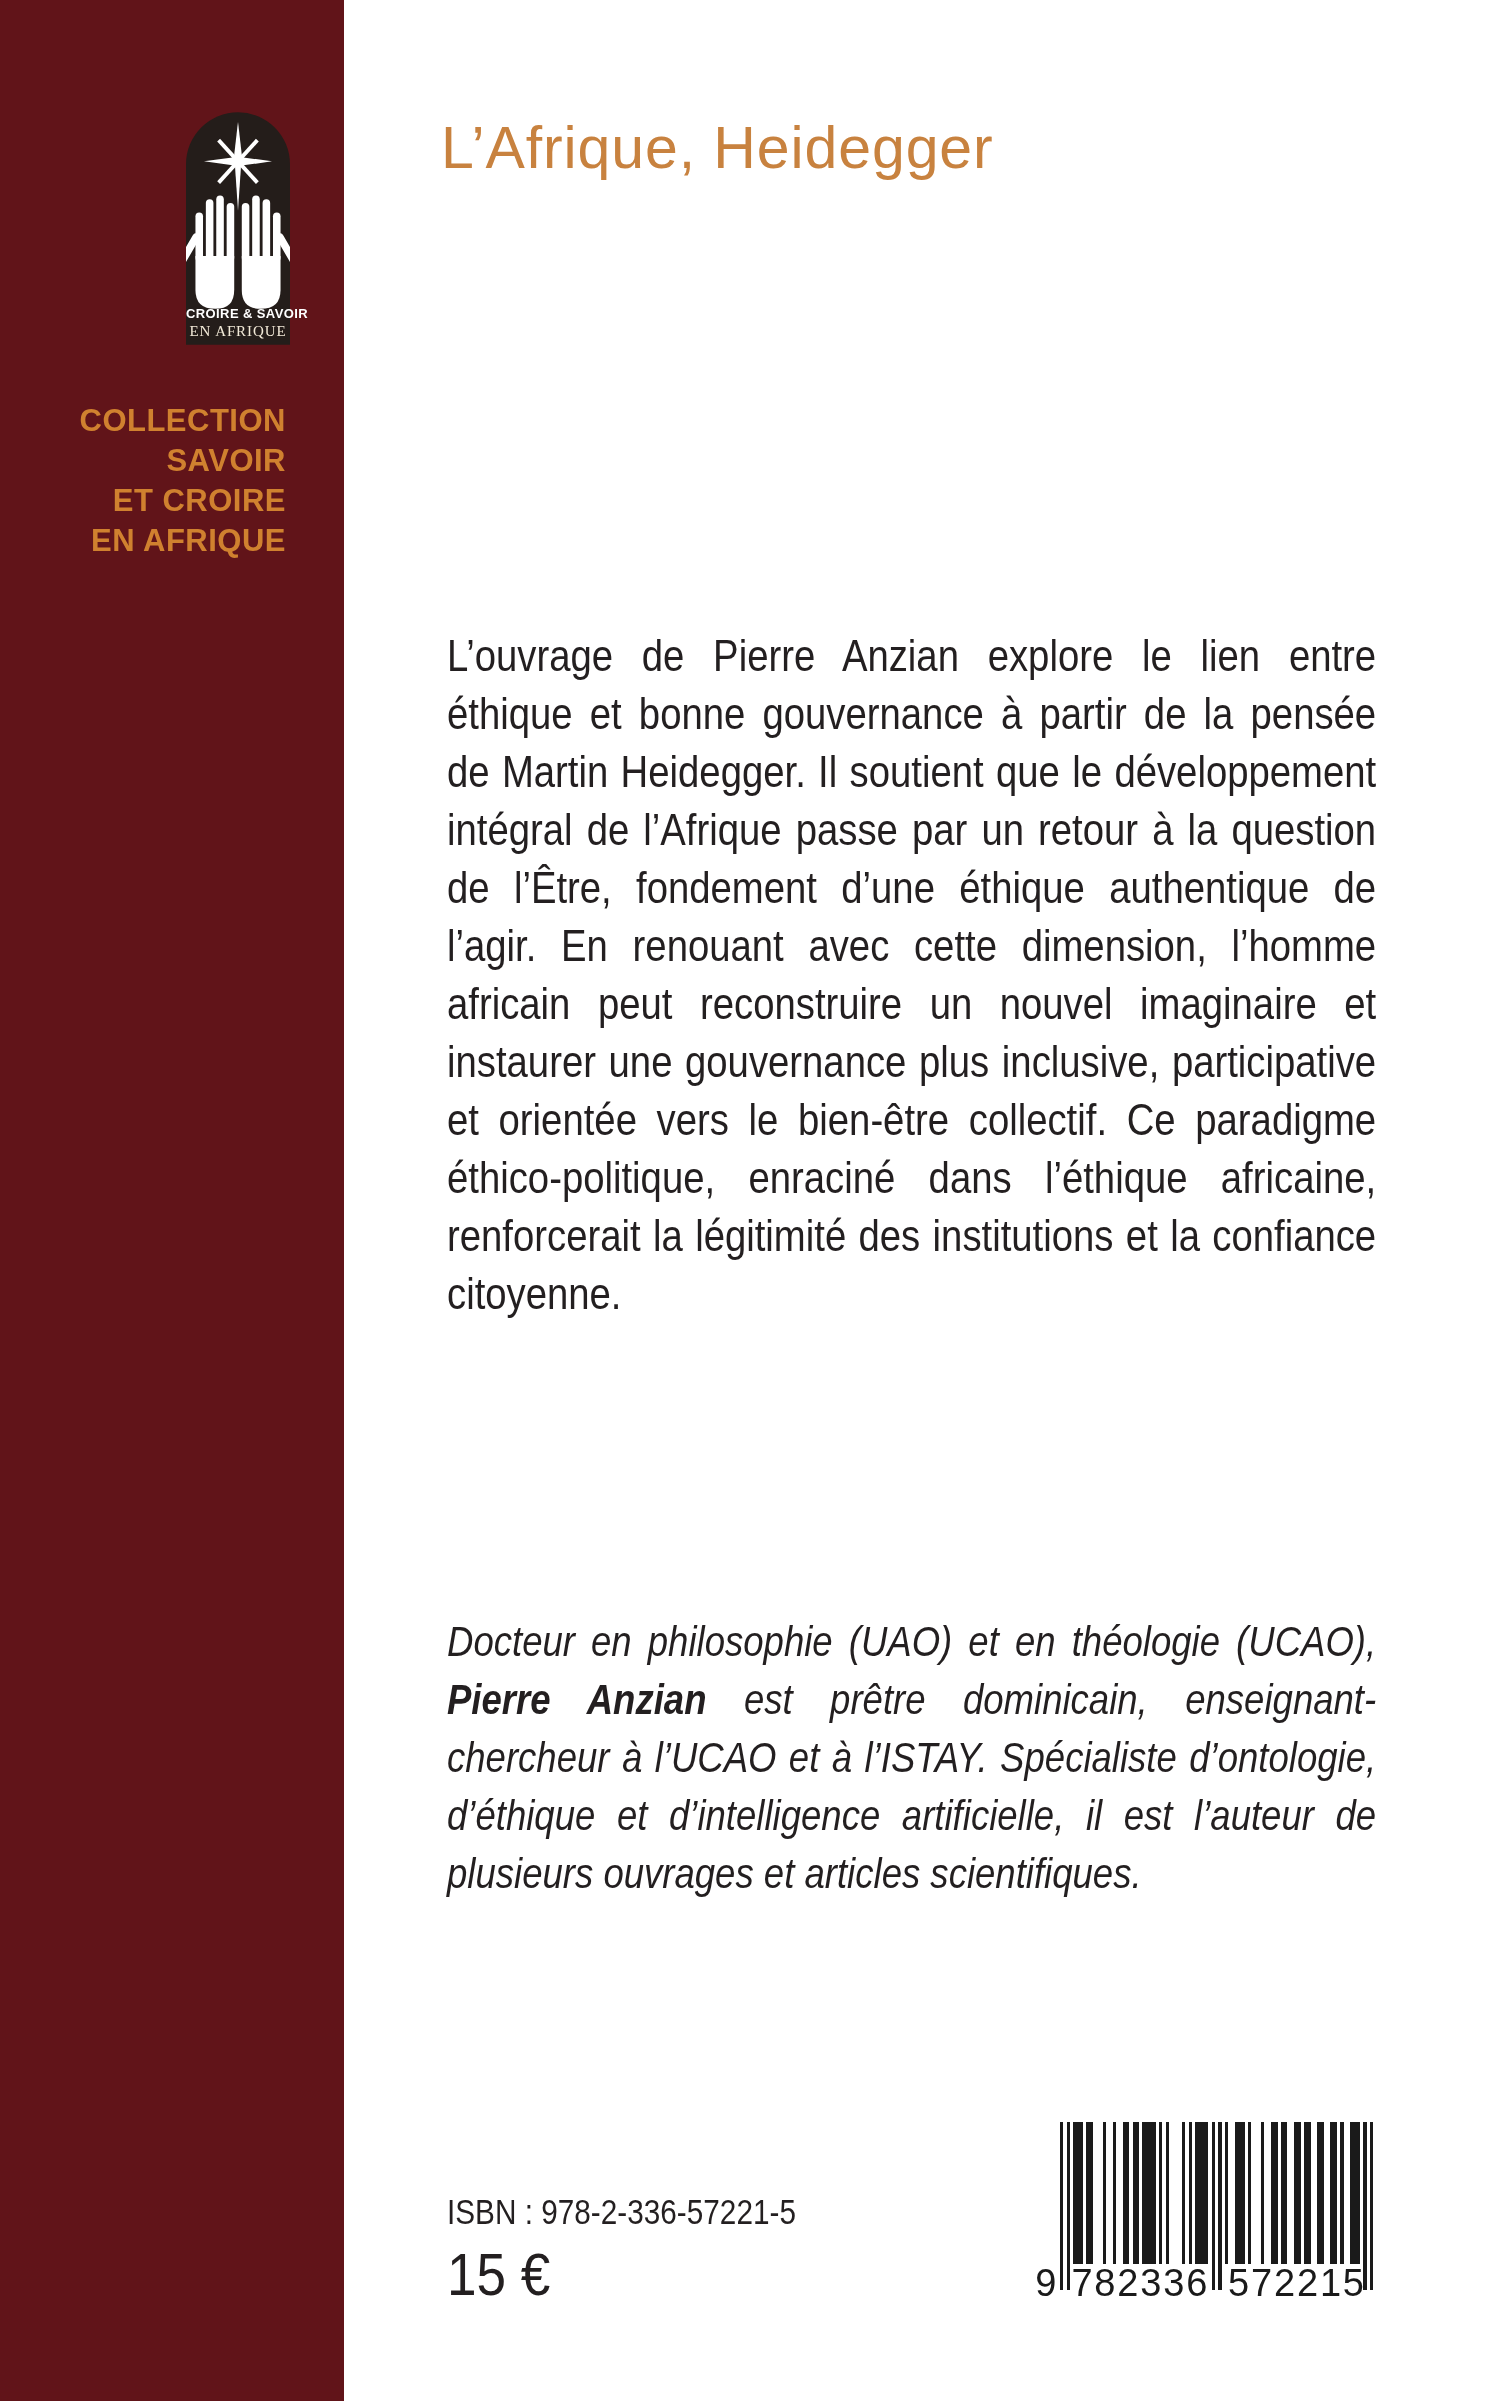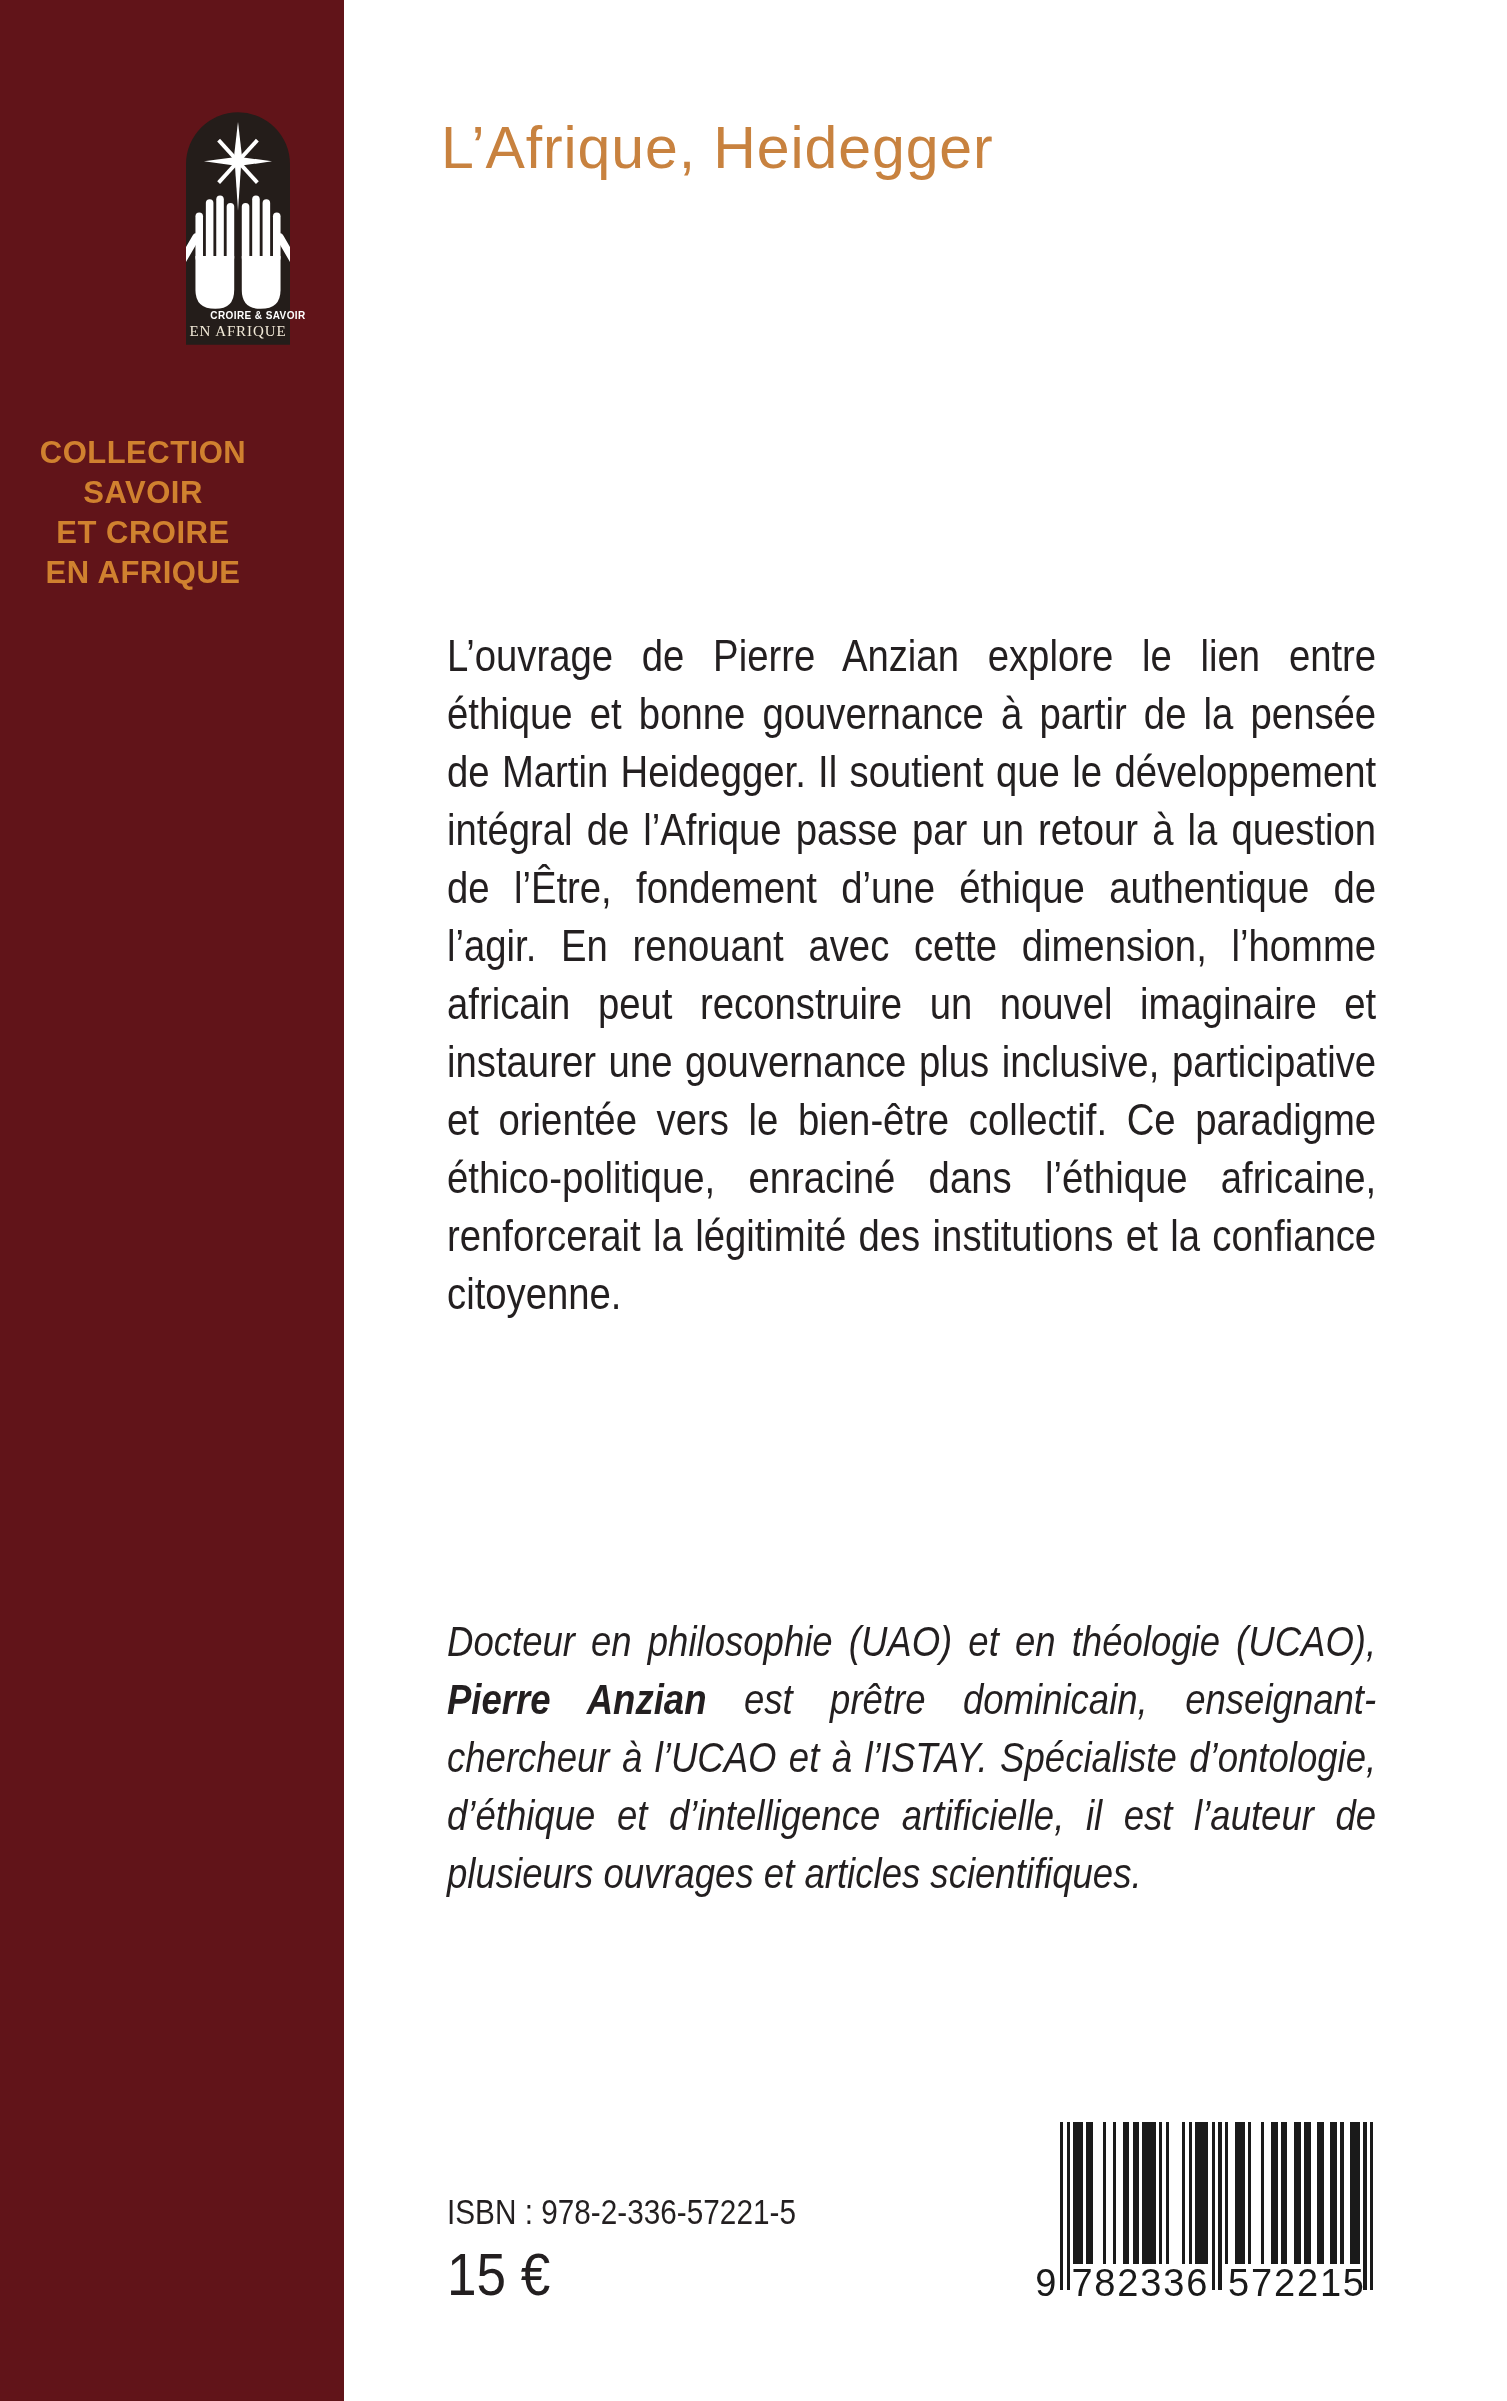--- a/index.html
+++ b/index.html
@@ -7,29 +7,29 @@
     position:relative; width:1508px; height:2402px; background:#ffffff;
     font-family:"Liberation Sans", sans-serif; overflow:hidden;
     color:#231f20;
   }
   
   .sidebar { position:absolute; left:0; top:0; width:344px; height:2402px; background:#611419; }
   .logo { position:absolute; left:186px; top:112px; width:104px; height:233px; }
   .logo svg { position:absolute; left:0; top:0; }
   .logo-text1 {
     position:absolute; left:0; bottom:24px; width:100%; text-align:center;
-    color:#ffffff; font-weight:bold; font-size:10px; letter-spacing:0.4px; white-space:nowrap;padding-left:20px;
+    color:#ffffff; font-weight:bold; font-size:13px; letter-spacing:0.4px; white-space:nowrap;
   }
   .logo-text2 {
     position:absolute; left:0; bottom:4.7px; width:100%; text-align:center;
     color:#f2ead8; font-family:"Liberation Serif", serif; font-size:15px; letter-spacing:0.9px; white-space:nowrap;
   }
   .collection {
-    position:absolute; left:0; top:401px; width:286px; text-align:center;
-    color:#d0812f; font-weight:bold; font-size:31px; line-height:40px; letter-spacing:0.5px;margin-top:32px;
+    position:absolute; left:0; top:401px; width:286px; text-align:right;
+    color:#d0812f; font-weight:bold; font-size:31px; line-height:40px; letter-spacing:0.5px;
   }
   
   .title {
     position:absolute; left:441px; top:106px; width:946px;
     color:#c8823f; font-size:59px; line-height:85px; font-weight:300; letter-spacing:0.9px; white-space:nowrap;
   }
   .subtitle {
     position:absolute; left:445px; top:290px;
     color:#231f20; font-size:44px; white-space:nowrap;
   }

